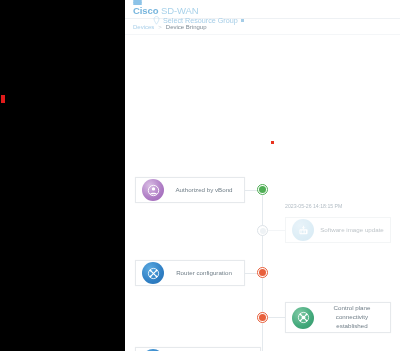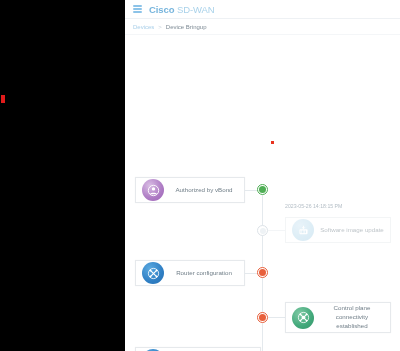--- a/index.html
+++ b/index.html
@@ -40,22 +40,22 @@
     width: 275px; height: 351px;
     background: #ffffff;
   }
   
   .topbar {
     position: relative;
     height: 19px;
     background: #ffffff;
     border-bottom: 1px solid #eef1f4;
     display: flex;
-    align-items: center;
     padding-left: 8px;
+    flex-direction: column;
   }
   .hamburger {
     width: 9px; height: 8px;
     display: flex; flex-direction: column;
     justify-content: space-between;
     margin-right: 7px;
   }
   .hamburger i {
     display: block; height: 1.6px; width: 100%;
     background: #8cc3e8; border-radius: 1px;
@@ -193,20 +193,27 @@
 
     <div class="topbar">
       <div class="hamburger">
         <i></i>
           <i></i>
           <i></i>
       </div>
       <div class="brand">
         <b>Cisco</b><span class="light"> SD-WAN</span>
       </div>
+      <div class="rg-select">
+        <svg class="pin-icon" viewBox="0 0 12 16">
+          <path d="M6 1 C3.5 1 1.6 2.9 1.6 5.3 C1.6 8.6 6 14.6 6 14.6 C6 14.6 10.4 8.6 10.4 5.3 C10.4 2.9 8.5 1 6 1 Z" fill="none" stroke="#b9d9ef" stroke-width="1.1"></path>
+        </svg>
+        <span class="rg-label">Select Resource Group</span>
+        <span class="caret-sq"></span>
+      </div>
     </div>
 
     <div class="breadcrumb">
       <span class="crumb-link">Devices</span>
       <span class="crumb-sep">&gt;</span>
       <span class="crumb-current">Device Bringup</span>
     </div>
 
     <div class="canvas">
 

